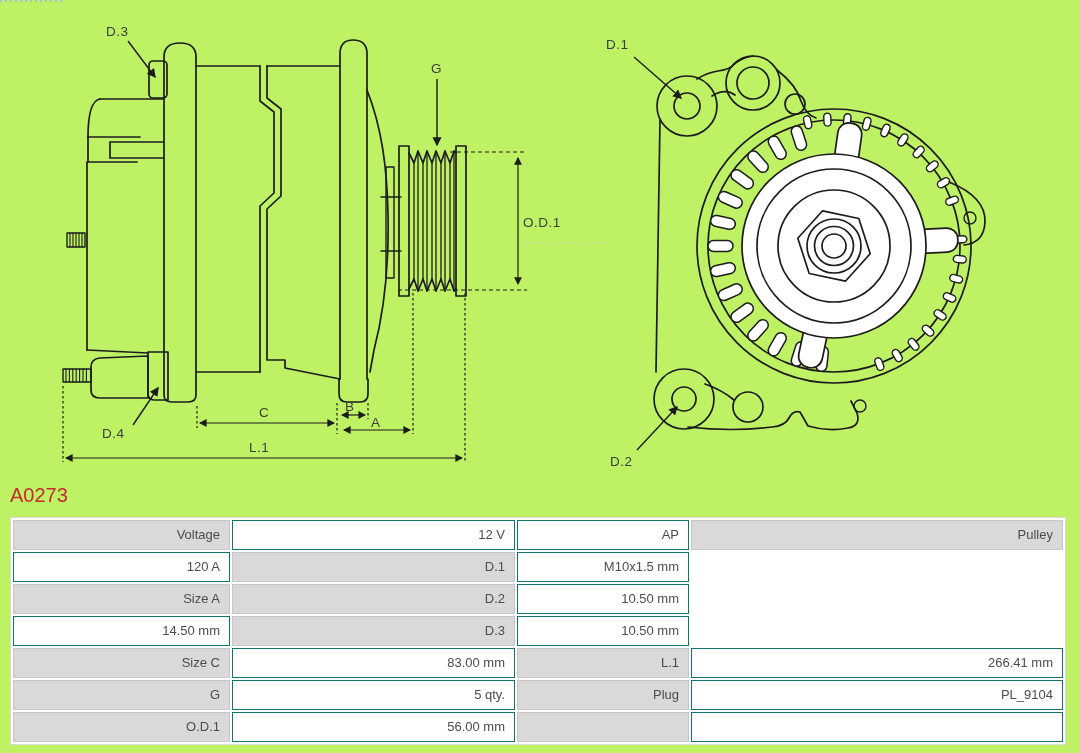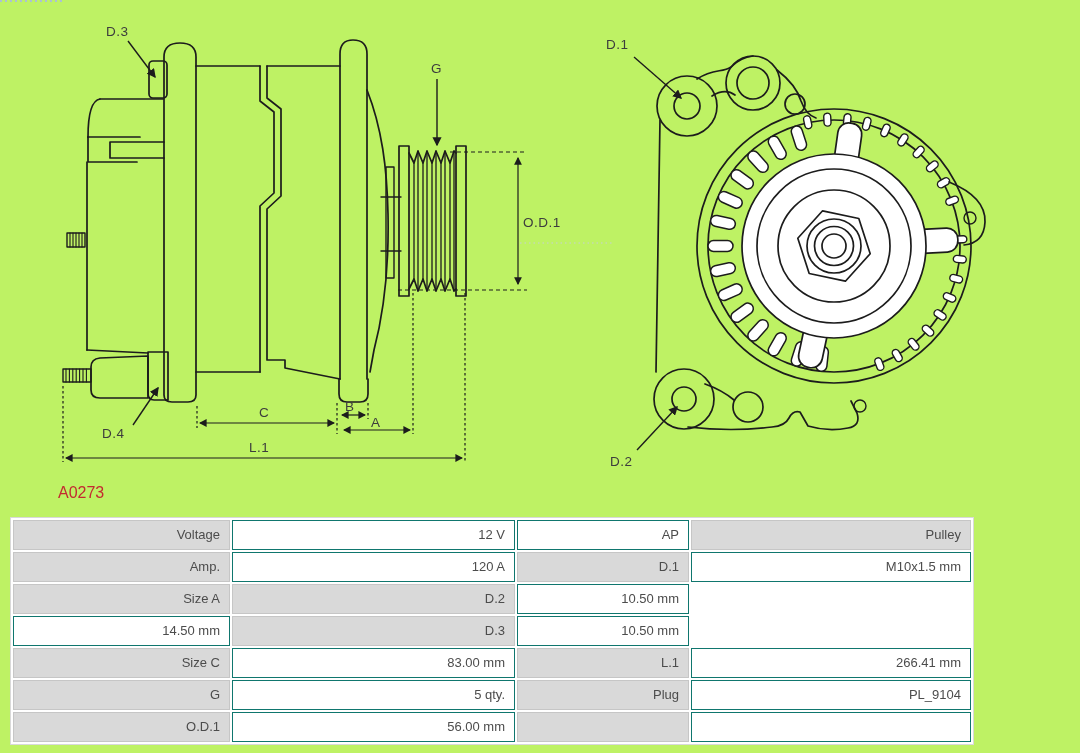--- a/index.html
+++ b/index.html
@@ -2,22 +2,22 @@
 <html><head>
 <meta charset="utf-8">
 <style>
   html,body{margin:0;padding:0;background:#ffffff;}
   #page{position:relative;width:1080px;height:753px;background:#bef264;overflow:hidden;
         font-family:"Liberation Sans",sans-serif;}
   #top-artifact{position:absolute;left:0;top:0;width:63px;height:2px;
         background:repeating-linear-gradient(90deg,#aac2d4 0 2px,transparent 2px 5px);}
   #drawing-area{position:absolute;left:0;top:0;width:1080px;height:478px;}
   svg text{font-family:"Liberation Sans",sans-serif;font-size:13.5px;fill:#3d3d3d;letter-spacing:.5px;}
-  #part-number{position:absolute;left:10px;top:484px;font-size:16px;color:#c32b30;margin-left:48px;}
-  #spec-table{position:absolute;left:10px;top:517px;width:964px;box-sizing:border-box;
+  #part-number{position:absolute;left:10px;top:484px;font-size:20px;color:#c32b30;}
+  #spec-table{position:absolute;left:10px;top:517px;width:1056px;box-sizing:border-box;
         border:1px solid #d9d9d9;padding:2px;background:#fff;}
   .spec-row{display:grid;grid-template-columns:217px 283px 172px 1fr;gap:2px;margin-bottom:2px;}
   .spec-row:last-child{margin-bottom:0;}
   .cell{height:30px;line-height:28px;box-sizing:border-box;font-size:13px;color:#4c4c4c;
         padding:0 9px;text-align:right;white-space:nowrap;overflow:hidden;}
   .label-cell{background:#d9d9d9;border:1px solid #c6c6c6;}
   .value-cell{background:#ffffff;border:1px solid #0f766e;}
 </style>
 </head>
 <body>
@@ -197,21 +197,20 @@
   <div id="part-number">A0273</div>
 
   <div id="spec-table">
     <div class="spec-row">
       <div class="cell label-cell">Voltage</div>
       <div class="cell value-cell">12 V</div>
       <div class="cell value-cell">AP</div>
       <div class="cell label-cell">Pulley</div>
     </div>
     <div class="spec-row">
-      <div class="cell label-cell">Amp.</div>
       <div class="cell value-cell">120 A</div>
       <div class="cell label-cell">D.1</div>
       <div class="cell value-cell">M10x1.5 mm</div>
     </div>
     <div class="spec-row">
       <div class="cell label-cell">Size A</div>
       <div class="cell label-cell">D.2</div>
       <div class="cell value-cell">10.50 mm</div>
     </div>
     <div class="spec-row">

